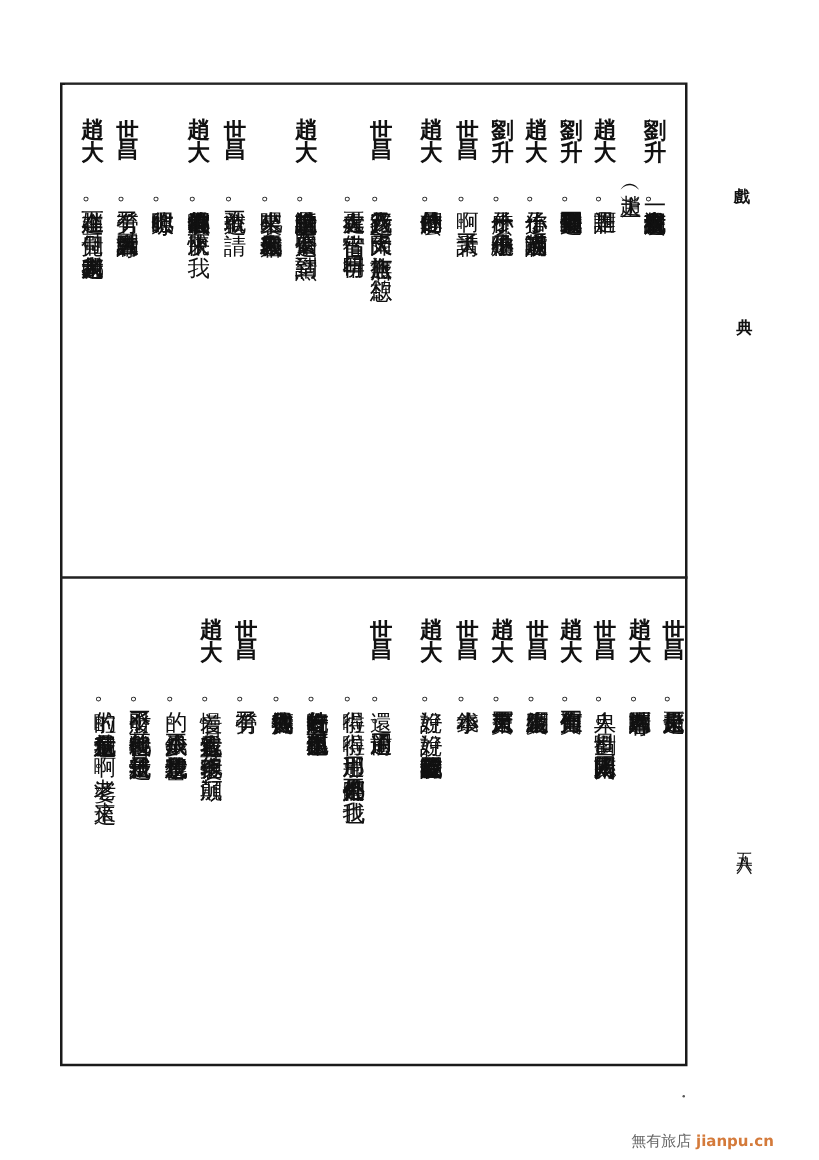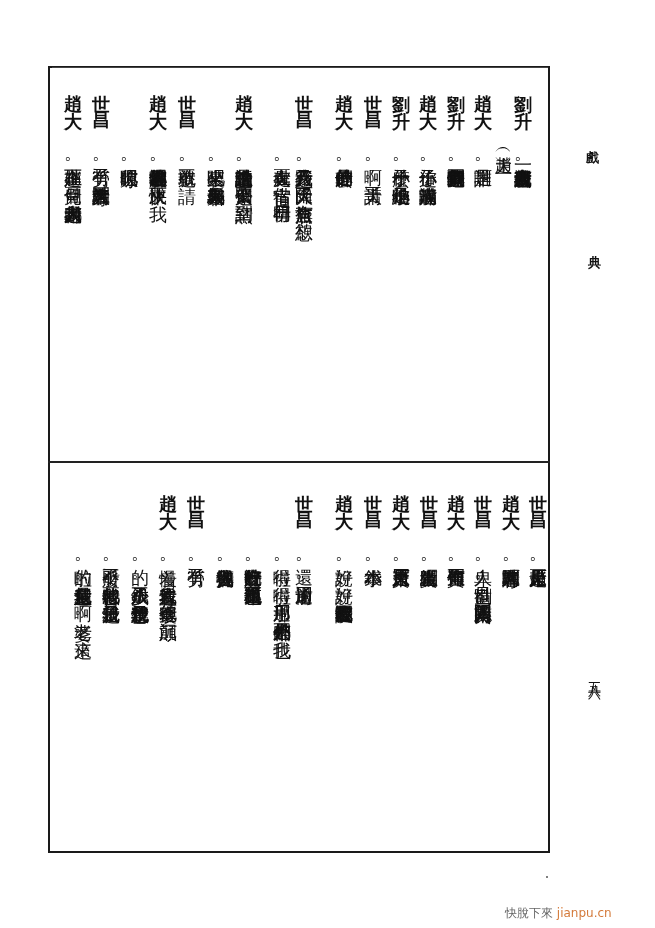--- a/index.html
+++ b/index.html
@@ -16,21 +16,21 @@
   .col {
     position: absolute; writing-mode: vertical-rl; text-orientation: upright;
     font-size: 18px; line-height: 20px; letter-spacing: 1px; white-space: nowrap;
   }
   .speaker { font-weight: bold; letter-spacing: 17px; }
   .line { letter-spacing: 0px; }
   .stage { font-size: 17px; }
   .margin-char { position: absolute; font-size: 13px; font-weight: bold; writing-mode: vertical-rl; text-orientation: upright; }
   .pagenum { position: absolute; left: 585px; top: 672px; writing-mode: vertical-rl; text-orientation: upright; font-size: 13px; letter-spacing: 2px; }
   .watermark { position: absolute; left: 505px; top: 905px; font-family: "DejaVu Sans", "Liberation Sans", sans-serif; font-size: 12px; color: #666; }
-  .watermark .site { color: #d47a3a; }
+  .watermark .site { color: #d47a3a; font-weight: bold; }
   .dot { position: absolute; left: 546px; top: 876px; width: 2px; height: 2px; background: #555; border-radius: 1px; }
 </style>
 </head>
 <body>
 
 <div class="frame"></div>
 <div class="divider"></div>
 
 <div class="margin-char" style="left:583px; top:140px;">戲</div>
 <div class="margin-char" style="left:585px; top:245px;">典</div>
@@ -95,15 +95,15 @@
     <div class="col line" style="left: 186px; top: 555px;">有勞了。</div>
     <div class="col speaker" style="left: 158px; top: 480px;">趙大</div>
     <div class="col line" style="left: 158px; top: 555px;">慢着。我看這位客人。他行李裹頭。沉顛顛</div>
     <div class="col line" style="left: 130px; top: 555px;">的。八成銀子不少。我想我燒窰一輩子也</div>
     <div class="col line" style="left: 101px; top: 555px;">發不了財。待我將他害死。這銀子就是我</div>
     <div class="col line" style="left: 73px; top: 555px;">的啦。我就是這個主意。啊。老婆。這來。</div>
   </div>
 
 <div class="dot"></div>
 <div class="watermark">
-  <span>快脫下來</span>
+  <span>無有旅店</span>
   <span class="site">jianpu.cn</span>
 </div>
 
 </body></html>

